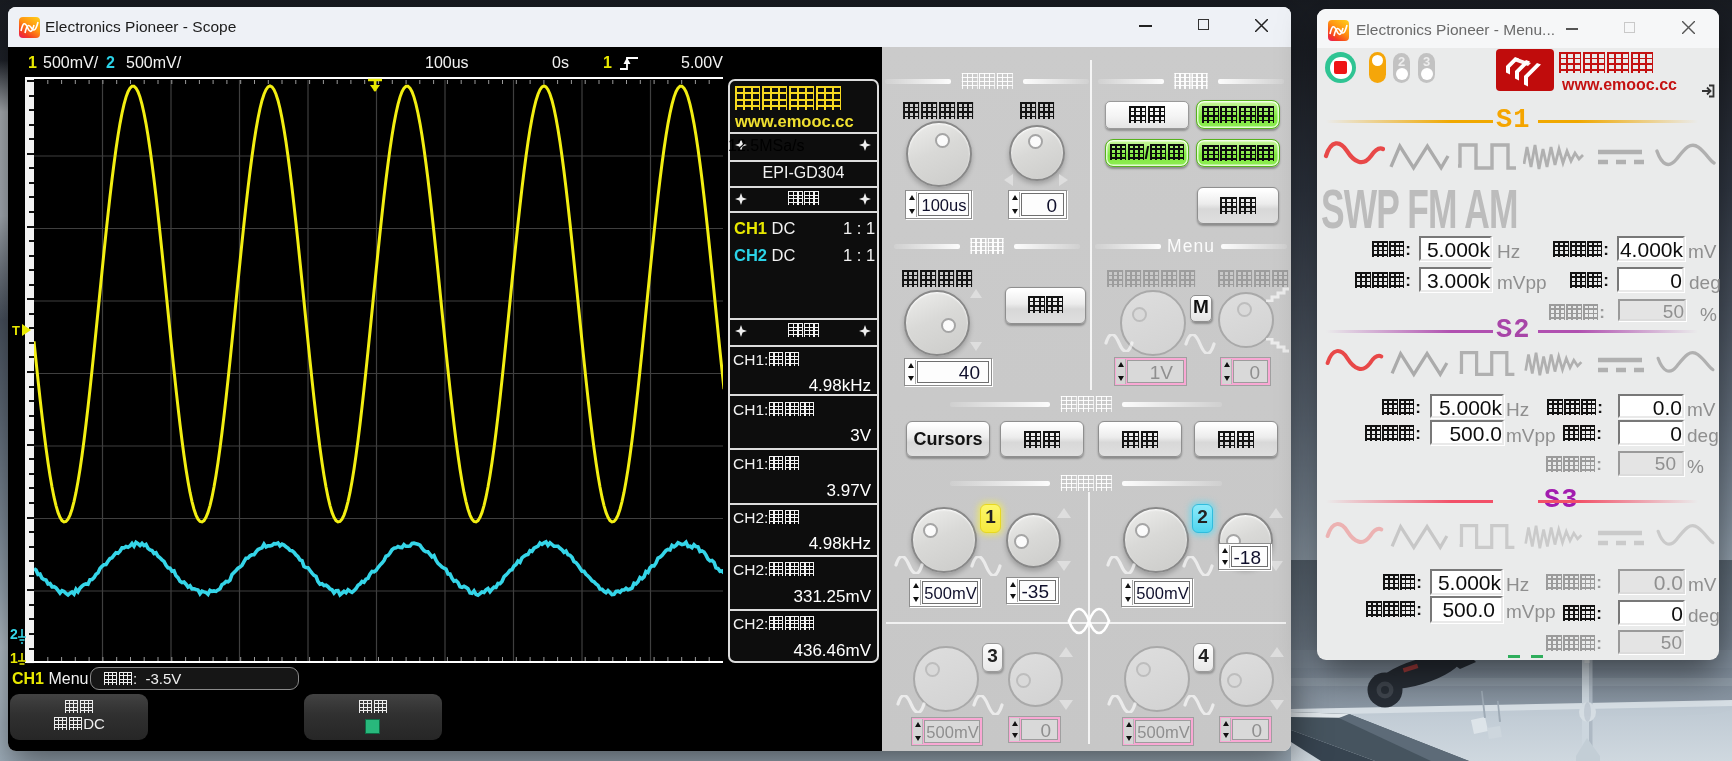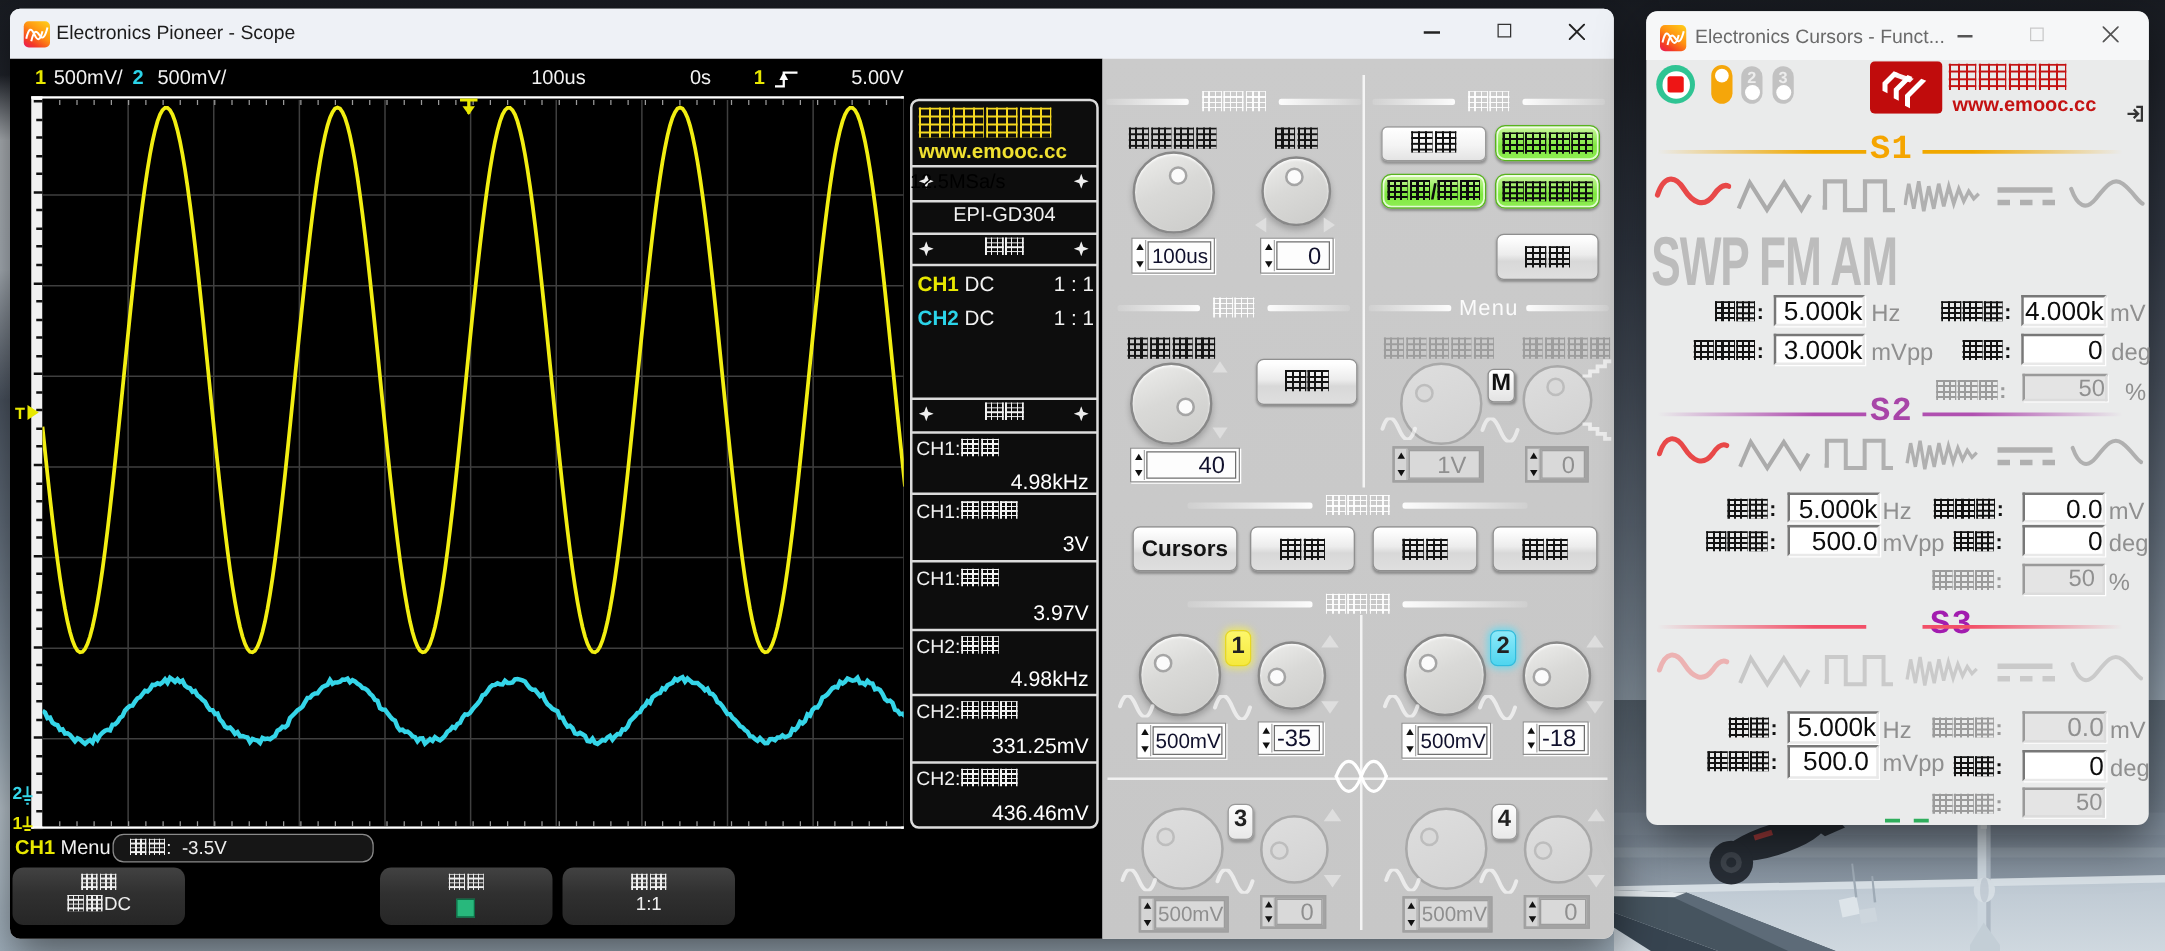--- a/index.html
+++ b/index.html
@@ -28,21 +28,21 @@
 .sbarR{background:linear-gradient(270deg,rgba(255,255,255,.12),rgba(255,255,255,.95));}
 .klabel{color:#141414;font-size:18px;font-weight:bold;white-space:nowrap}
 .klabel.dis{color:#9d9d9d}
 .knob{border-radius:50%;border:2px solid #898989;background:linear-gradient(155deg,#ececea 5%,#d9d9d7 45%,#cdcdcb 95%);box-shadow:0 3px 5px rgba(0,0,0,.22), inset 0 1px 2px #fff;}
 .knob.dis{border-color:#a9a9a9;background:linear-gradient(155deg,#dedede,#d2d2d2);box-shadow:none}
 .kdot{width:15px;height:15px;border-radius:50%;background:#fbfbfb;border:2px solid #a5a5a5;}
 .kdot.dis{background:#d9d9d9;border-color:#bdbdbd}
 .spin{background:#fff;border:1px solid #8e8e8e;box-shadow:1px 1px 0 #fff;}
 .spin .ud{left:1px;top:1px;bottom:1px;width:10px;background:#fff;border-right:1px solid #aaa}
 .spin .fld{left:12px;top:2px;right:2px;bottom:2px;border:1.5px solid #6f6f6f;background:#fdfdfd;color:#10102c;white-space:nowrap;overflow:hidden}
-.spin.dis{background:#a3a3a3;border-color:#a0a0a0;box-shadow:none}
+.spin.dis{background:#f9a8d4;border-color:#a0a0a0;box-shadow:none}
 .spin.dis .ud{background:#d5d5d5;border-right-color:#b5b5b5}
 .spin.dis .fld{background:#d9d9d9;border-color:#9d9d9d;color:#8f8f8f}
 .tri{width:0;height:0;position:absolute}
 .gbtn{background:linear-gradient(180deg,#cff6a4,#96ee5d 40%,#7fe73f 60%,#8fee53);border:1.5px solid #57b31e;box-shadow:inset 0 0 0 1.5px rgba(255,255,255,.75),0 1.5px 2px rgba(0,0,0,.3);border-radius:8px;color:#0c0c0c;font-size:18.5px;font-weight:bold;text-align:center}
 .wbtn{background:linear-gradient(180deg,#ffffff,#f4f4f4 55%,#e4e4e4);border:1.2px solid #9a9a9a;border-radius:5px;color:#111;font-size:19px;font-weight:bold;text-align:center;box-shadow:0 1.5px 2px rgba(0,0,0,.28)}
 .cbtn{background:linear-gradient(180deg,#fefefe 8%,#ececec 45%,#d8d8d8 60%,#dfdfdf);border:1.5px solid #8f8f8f;border-radius:6px;color:#141414;font-size:18.5px;font-weight:bold;text-align:center;box-shadow:inset 0 1px 0 #fff,0 1.5px 2px rgba(0,0,0,.3)}
 .badge{border-radius:6px;font-size:19px;font-weight:bold;text-align:center;color:#222;}
 
 #fgen{background:#eaebeb;border-radius:9px;box-shadow:0 12px 36px rgba(0,0,0,.55)}
 .flabel{font-size:17px;font-weight:bold;color:#131313;white-space:nowrap;text-align:right}
@@ -353,21 +353,20 @@
 <div class="a" style="left:720px;top:527px;width:143px;text-align:right;font-size:17px;color:#fff">4.98kHz</div>
 <div class="a" style="left:725px;top:554px;font-size:15.5px;color:#f2f2f2">CH2:<i class="c"></i><i class="c"></i><i class="c"></i></div>
 <div class="a" style="left:720px;top:580px;width:143px;text-align:right;font-size:17px;color:#fff">331.25mV</div>
 <div class="a" style="left:725px;top:608px;font-size:15.5px;color:#f2f2f2">CH2:<i class="c"></i><i class="c"></i><i class="c"></i></div>
 <div class="a" style="left:720px;top:634px;width:143px;text-align:right;font-size:17px;color:#fff">436.46mV</div>
 <div class="a" style="left:4px;top:663px;font-size:16px;color:#e8e800;font-weight:bold">CH1 <span style="color:#f0f0f0;font-weight:normal">Menu</span></div>
 <div class="a" style="left:82px;top:660px;width:209px;height:23px;background:#161616;border:1.5px solid #8a8a8a;border-radius:9px;color:#f0f0f0;font-size:15px;padding:2px 0 0 12px"><i class="c"></i><i class="c"></i>:&nbsp; -3.5V</div>
 <div class="dbtn a" style="left:2px;top:687px;width:138px;height:46px;padding-top:4px"><i class="c"></i><i class="c"></i><br><i class="c"></i><i class="c"></i>DC</div>
 <div class="dbtn a" style="left:296px;top:687px;width:138px;height:46px;padding-top:4px"><i class="c"></i><i class="c"></i></div>
 <div class="a" style="left:357px;top:712px;width:15px;height:15px;background:#28b87c;border:1.5px solid #0d6b44"></div>
-<div class="dbtn a" style="left:442px;top:687px;width:138px;height:46px;padding-top:4px"><i class="c"></i><i class="c"></i><br>1:1</div>
 </div>
 <div id="cpanel" class="a" style="left:882px;top:47px;width:409px;height:704px;border-radius:0 0 8px 0"></div>
 <div class="shead a" style="left:987px;top:71px;transform:translateX(-50%)"><i class="c"></i><i class="c"></i><i class="c"></i></div>
 <div class="sbar sbarL a" style="left:885px;top:79px;width:66px"></div>
 <div class="sbar sbarR a" style="left:1023px;top:79px;width:66px"></div>
 <div class="shead a" style="left:1191px;top:71px;transform:translateX(-50%)"><i class="c"></i><i class="c"></i></div>
 <div class="sbar sbarL a" style="left:1098px;top:79px;width:66px"></div>
 <div class="sbar sbarR a" style="left:1218px;top:79px;width:66px"></div>
 <div class="shead a" style="left:987px;top:236px;transform:translateX(-50%)"><i class="c"></i><i class="c"></i></div>
 <div class="sbar sbarL a" style="left:894px;top:244px;width:66px"></div>
@@ -505,21 +504,21 @@
 <svg class="a" style="left:1182px;top:556px;opacity:0.75" width="32" height="20" viewBox="0 0 32 20">
     <path d="M2,10.0 Q 8.0,-9.0 16.0,10.0 T 30,10.0" stroke="rgba(255,255,255,.85)" stroke-width="3.2" fill="none" stroke-linecap="round"></path>
   </svg>
 <div class="spin a" style="left:1121px;top:578px;width:72px;height:29px">
 <div class="ud a">
       <div class="tri" style="left:1.5px;top:3px;border-left:3.5px solid transparent;border-right:3.5px solid transparent;border-bottom:5px solid #111"></div>
 <div class="tri" style="left:1.5px;bottom:3px;border-left:3.5px solid transparent;border-right:3.5px solid transparent;border-top:5px solid #111"></div>
     </div>
 <div class="fld a" style="text-align:center;font-size:16.5px;padding:2px 0px 0 1px">500mV</div>
   </div>
-<div class="spin a" style="left:1218px;top:577px;width:53px;height:27px">
+<div class="spin a" style="left:1218px;top:543px;width:53px;height:27px">
 <div class="ud a">
       <div class="tri" style="left:1.5px;top:3px;border-left:3.5px solid transparent;border-right:3.5px solid transparent;border-bottom:5px solid #111"></div>
 <div class="tri" style="left:1.5px;bottom:3px;border-left:3.5px solid transparent;border-right:3.5px solid transparent;border-top:5px solid #111"></div>
     </div>
 <div class="fld a" style="text-align:right;font-size:19px;padding:0px 6px 0 1px">-18</div>
   </div>
 <div class="knob dis a" style="left:913px;top:646px;width:66px;height:66px"></div>
 <div class="kdot dis a" style="left:924.5px;top:661.5px"></div>
 <div class="badge a" style="left:982px;top:643px;width:21px;height:29px;background:linear-gradient(#fdfdfd,#e8e8e8);border:1.5px solid #999;box-shadow:1px 2px 2px rgba(0,0,0,.25);padding-top:1px">3</div>
 <div class="knob dis a" style="left:1007.5px;top:651.5px;width:55.0px;height:55.0px"></div>
@@ -573,21 +572,21 @@
     </div>
 <div class="fld a" style="text-align:right;font-size:19px;padding:0px 6px 0 1px">0</div>
   </div>
 <div id="fgen" class="a" style="left:1317px;top:9px;width:402px;height:651px"></div>
 <div class="a" style="left:1317px;top:9px;width:402px;height:39px;background:#f6f7f8;border-radius:9px 9px 0 0"></div>
 <div class="ticon a" style="left:1328px;top:20px">
     <svg width="21" height="21" viewBox="0 0 21 21">
       <path d="M2,14 C4,5 6,5 8.5,10.5 C11,16 13,16 15,8 M6,16 C8,7 10,7 12.5,11 C15,15 17,13 19,5" stroke="#fff" stroke-width="1.6" fill="none"></path>
     </svg>
   </div>
-<div class="ttext a" style="left:1356px;top:21px;color:#6a6a6a">Electronics Cursors - Funct...</div>
+<div class="ttext a" style="left:1356px;top:21px;color:#6a6a6a">Electronics Pioneer - Menu...</div>
 <div class="a" style="left:1566px;top:28px;width:12px;height:1.8px;background:#555"></div>
 <div class="a" style="left:1624px;top:22px;width:11px;height:11px;border:1.4px solid #c9c9c9"></div>
 <svg class="a" style="left:1682px;top:21px" width="13" height="13" viewBox="0 0 13 13">
     <path d="M0,0 L13,13 M13,0 L0,13" stroke="#555" stroke-width="1.4"></path>
   </svg>
 <div class="a" style="left:1325px;top:52px;width:31px;height:31px;border-radius:50%;background:#2fc493"></div>
 <div class="a" style="left:1329.5px;top:56.5px;width:22px;height:22px;border-radius:50%;background:#fff"></div>
 <div class="a" style="left:1334px;top:61px;width:13px;height:13px;border-radius:2px;background:#ee1515"></div>
 <div class="a" style="left:1369px;top:52px;width:17px;height:31px;border-radius:9px;background:#f5a60a"></div>
 <div class="a" style="left:1372px;top:55px;width:11px;height:11px;border-radius:50%;background:#fff"></div>

